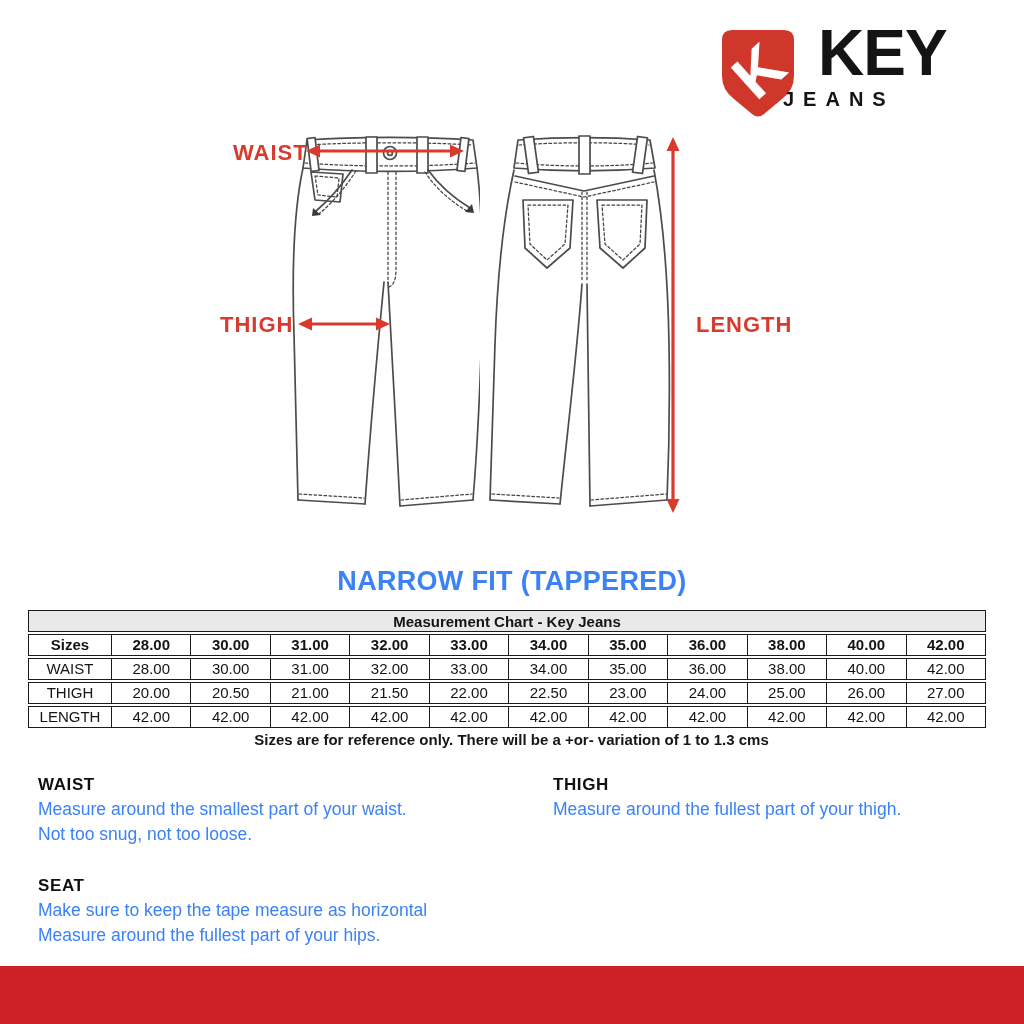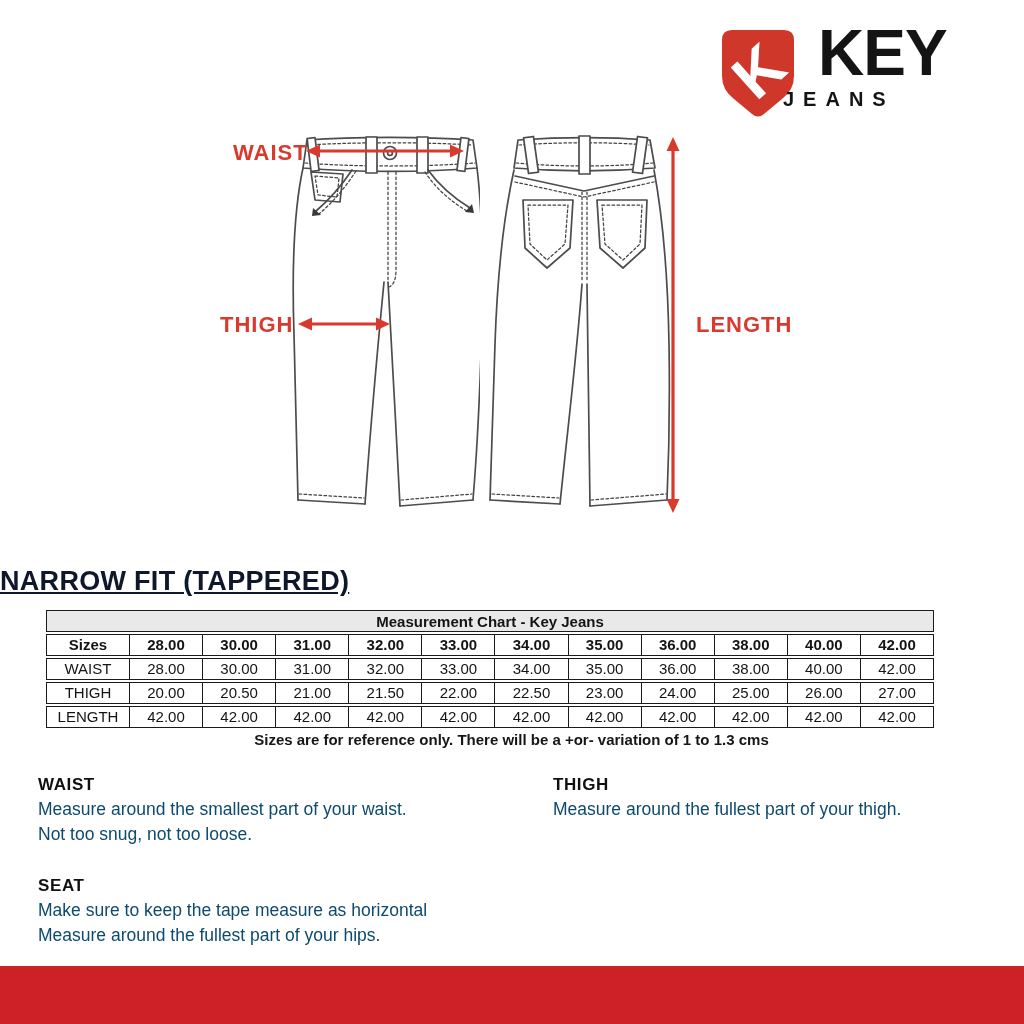--- a/index.html
+++ b/index.html
@@ -34,26 +34,26 @@
   .anno-overlay { position:absolute; left:0; top:130px; width:1024px; height:400px; pointer-events:none; }
   .anno-label {
     position:absolute; font-size:22px; font-weight:700; letter-spacing:1px; color:#d93a2e;
   }
   .lbl-waist  { left:233px; top:140px; }
   .lbl-thigh  { left:220px; top:312px; }
   .lbl-length { left:696px; top:312px; }
 
   
   .fit-title {
-    position:absolute; left:0; right:0; top:566px; text-align:left;
-    font-size:27px; font-weight:800; letter-spacing:0.3px; color:#0f172a;text-decoration:underline;
-  }
-
-  
-  .size-table { position:absolute; left:46px; top:610px; width:888px; }
+    position:absolute; left:0; right:0; top:566px; text-align:center;
+    font-size:27px; font-weight:800; letter-spacing:0.3px; color:#3b82f6;
+  }
+
+  
+  .size-table { position:absolute; left:28px; top:610px; width:958px; }
   .trow {
     display:flex; border:1.5px solid #1b1b1b; margin-bottom:2px; background:#fff;
     height:20px; align-items:flex-end;
   }
   .trow.caption {
     background:#e9e9e9; justify-content:center; align-items:center;
     font-size:15px; font-weight:700; height:20px;
   }
   .cell {
     flex:1 1 0; text-align:center; font-size:15px; line-height:20px;
@@ -64,21 +64,21 @@
   .table-note {
     position:absolute; left:0; right:1px; top:731px; text-align:center;
     font-size:15px; font-weight:600; color:#161616;
   }
 
   
   .sec-col { position:absolute; top:772px; }
   .sec-col.left  { left:38px;  width:505px; }
   .sec-col.right { left:553px; width:460px; }
   .sec-title { font-size:17px; font-weight:800; letter-spacing:0.6px; line-height:25px; color:#101010; }
-  .sec-line  { font-size:17.5px; line-height:25px; color:#0c4a6e; }
+  .sec-line  { font-size:17.5px; line-height:25px; color:#3b82f6; }
   .sec-block + .sec-block { margin-top:26px; }
   .sec-col.right .sec-block + .sec-block { margin-top:35px; }
 
   
   .footer-band { position:absolute; left:0; top:966px; width:1024px; height:58px; background:#cd2127; }
 </style>
 </head>
 <body>
 
 <div class="page">

